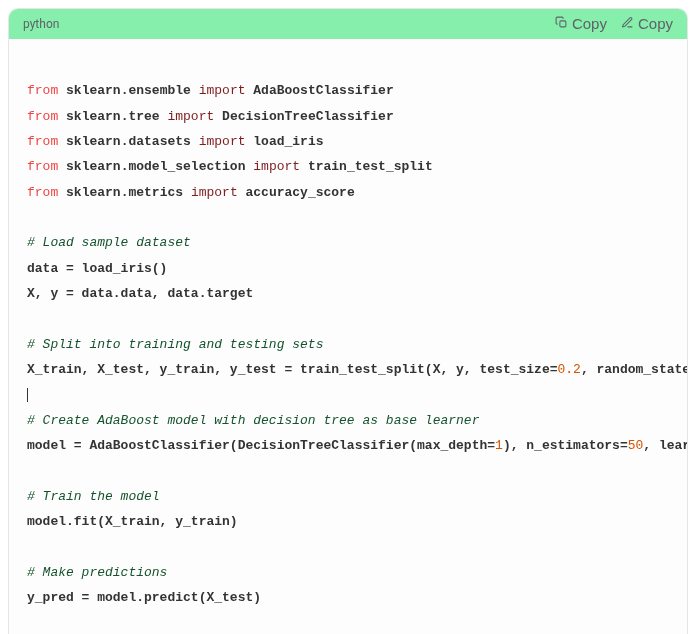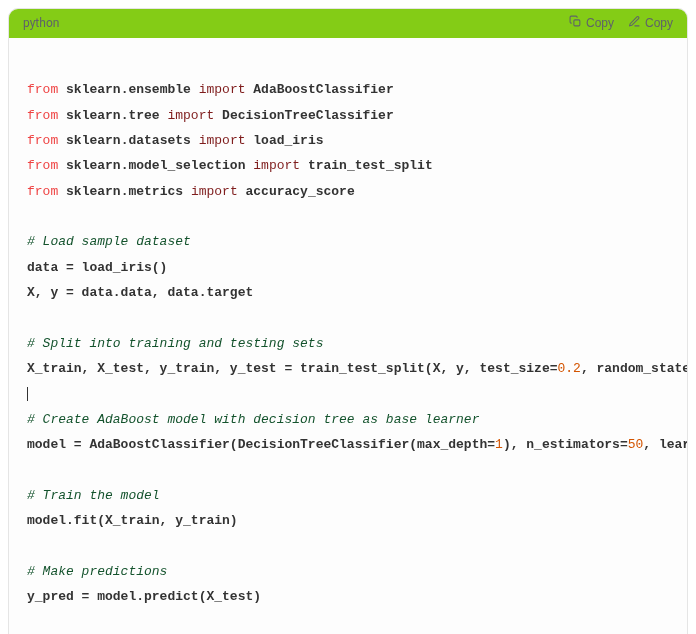--- a/index.html
+++ b/index.html
@@ -16,37 +16,37 @@
       border: 1px solid #e5e5e5;
       border-radius: 10px;
       overflow: hidden;
       background: #fdfdfd;
     }
     .code-header {
       display: flex;
       justify-content: space-between;
       align-items: center;
       padding: 6px 14px;
-      background: #84cc16;
+      background: #86efac;
       border-bottom: 1px solid transparent;
     }
     .lang-label {
       font-size: 12px;
       color: #5f6368;
     }
     .header-actions {
       display: flex;
       gap: 14px;
       align-items: center;
     }
     .action-btn {
       display: flex;
       align-items: center;
       gap: 4px;
-      font-size: 12px;
+      font-size: 15px;
       color: #5f6368;
       cursor: pointer;
       background: none;
       border: none;
       padding: 0;
     }
     .action-btn svg {
       width: 13px;
       height: 13px;
     }

